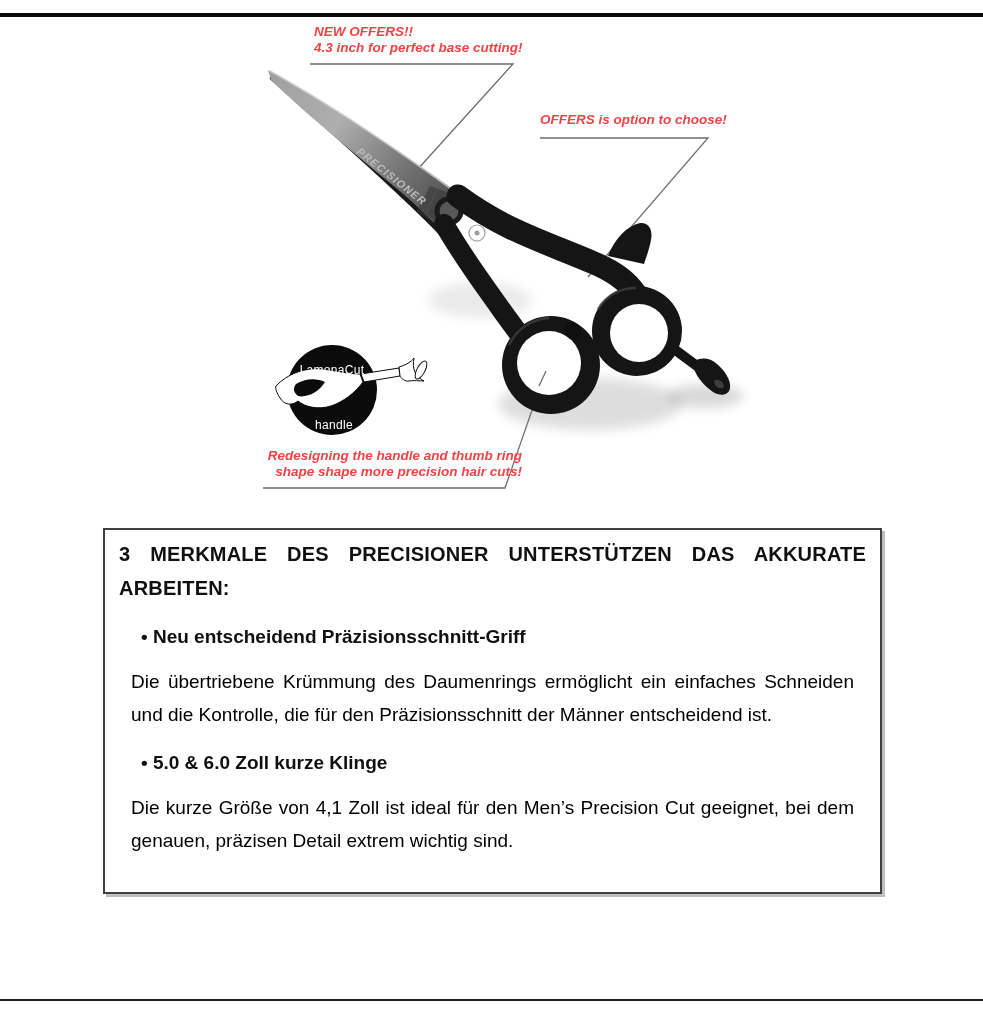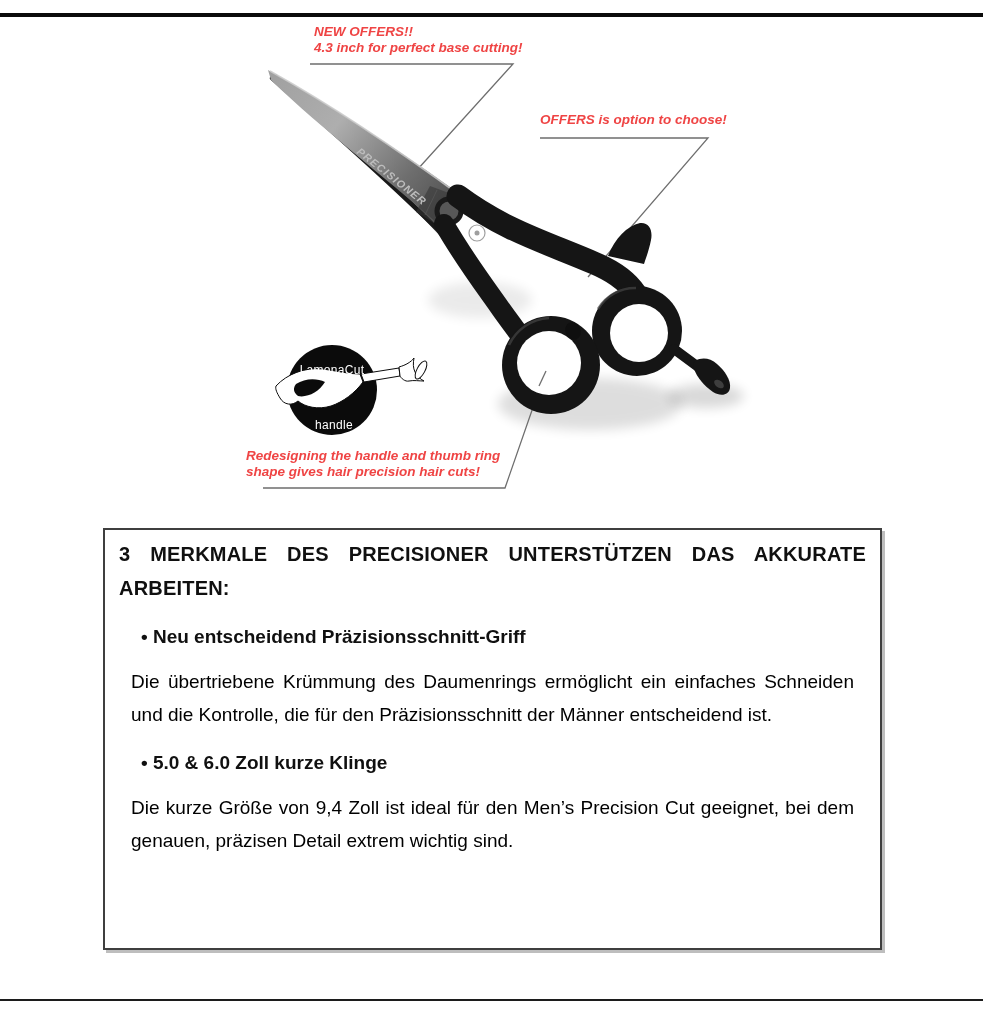--- a/index.html
+++ b/index.html
@@ -8,24 +8,24 @@
     font-family:"Liberation Sans",sans-serif;overflow:hidden;color:#111;
   }
   .rule-top{position:absolute;left:0;top:13px;width:983px;height:4px;background:#0a0a0a;}
   .rule-bottom{position:absolute;left:0;top:999px;width:983px;height:2px;background:#1c1c1c;}
   .callout{
     position:absolute;font-weight:bold;font-style:italic;
     font-size:13.5px;line-height:16px;color:#ef4444;white-space:nowrap;
   }
   .callout-new-offers{left:314px;top:24px;}
   .callout-black{left:540px;top:112px;}
-  .callout-redesign{left:246px;top:448px;width:276px;text-align:left;white-space:normal;}
+  .callout-redesign{left:246px;top:448px;width:276px;text-align:right;white-space:normal;}
   .illustration{position:absolute;left:0;top:0;}
   .features{
-    position:absolute;left:103px;top:528px;width:779px;height:422px;
+    position:absolute;left:103px;top:528px;width:779px;height:366px;
     box-sizing:border-box;border:2px solid #3f3f3f;
     box-shadow:3px 3px 0 rgba(110,110,110,0.45);
     padding:7px 14px 4px 14px;background:#fff;
   }
   .features h2{
     margin:0;font-size:20px;line-height:34px;font-weight:bold;
     text-align:justify;letter-spacing:0.2px;color:#101010;
   }
   .feat-title{
     margin:15px 0 0 0;padding-left:22px;font-size:19px;line-height:33px;
@@ -112,32 +112,32 @@
 
   <div class="callout callout-new-offers">
     <div>NEW OFFERS!!</div>
     <div>4.3 inch for perfect base cutting!</div>
   </div>
 
   <div class="callout callout-black">OFFERS is option to choose!</div>
 
   <div class="callout callout-redesign">
     <div>Redesigning the handle and thumb ring</div>
-    <div>shape gives hair precision hair cuts!</div>
+    <div>shape shape more precision hair cuts!</div>
   </div>
 
   <div class="features">
     <h2>3 MERKMALE DES PRECISIONER UNTERSTÜTZEN DAS AKKURATE ARBEITEN:</h2>
 
     <div>
       <p class="feat-title">• Neu entscheidend Präzisionsschnitt-Griff</p>
       <p class="feat-body">Die übertriebene Krümmung des Daumenrings ermöglicht ein einfaches Schneiden und die Kontrolle, die für den Präzisionsschnitt der Männer entscheidend ist.</p>
     </div>
 
     <div>
       <p class="feat-title">• 5.0 &amp; 6.0 Zoll kurze Klinge</p>
-      <p class="feat-body">Die kurze Größe von 9,4 Zoll ist ideal für den Men’s Precision Cut geeignet, bei dem genauen, präzisen Detail extrem wichtig sind.</p>
+      <p class="feat-body">Die kurze Größe von 4,1 Zoll ist ideal für den Men’s Precision Cut geeignet, bei dem genauen, präzisen Detail extrem wichtig sind.</p>
     </div>
 
   </div>
 
   <div class="rule-bottom"></div>
 </div>
 
 </body></html>

